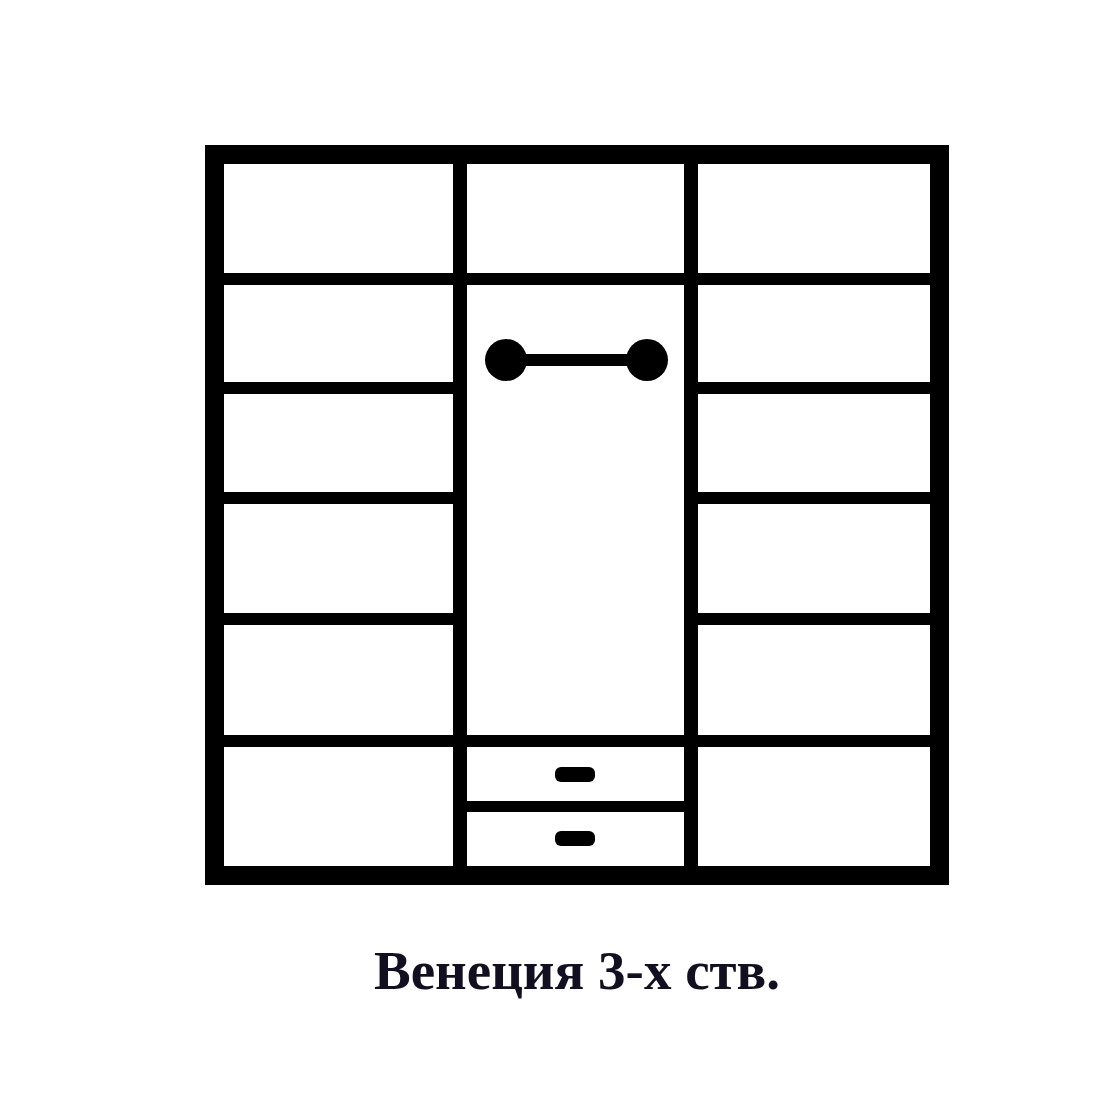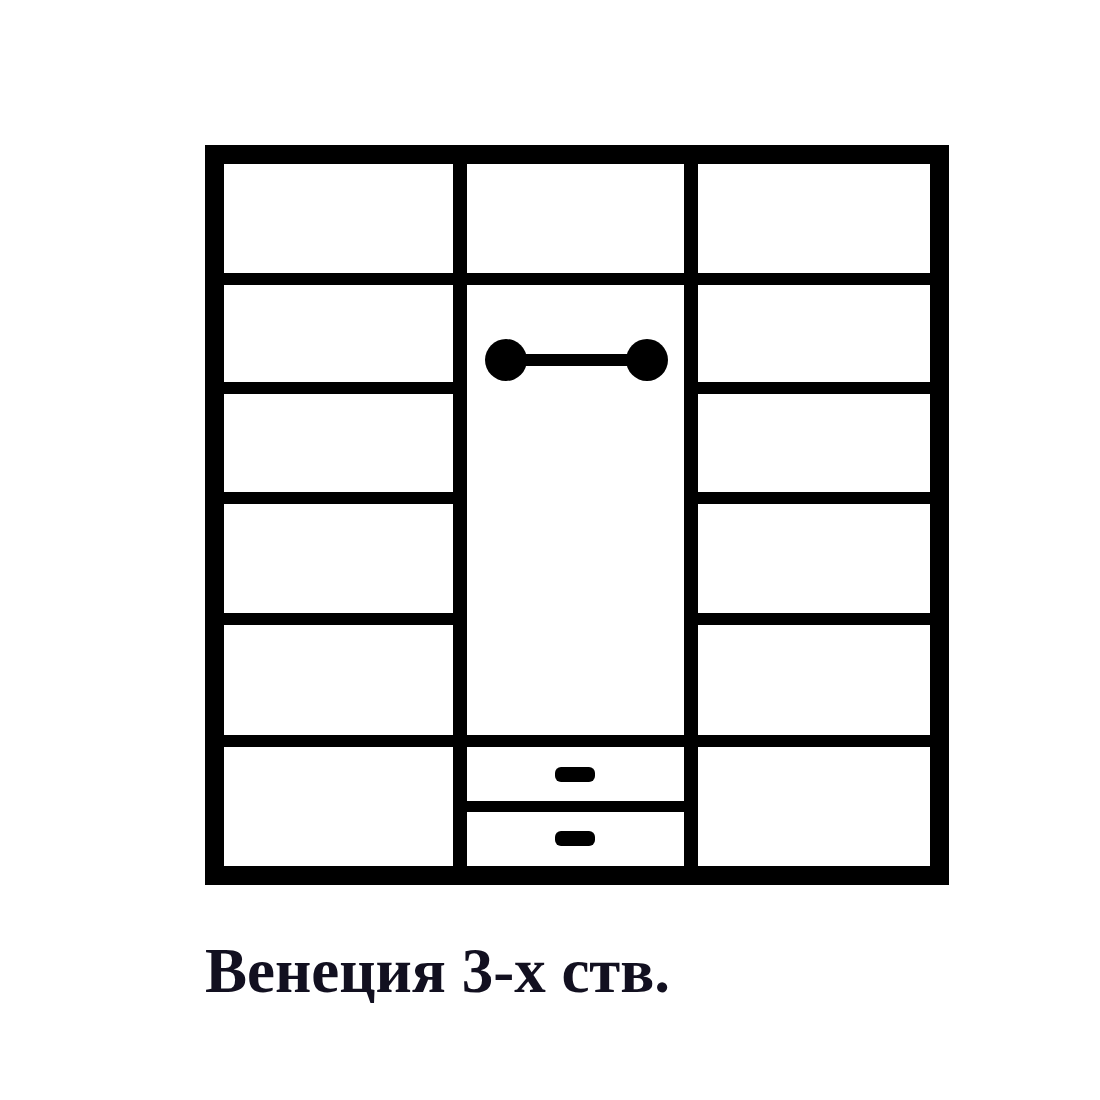--- a/index.html
+++ b/index.html
@@ -80,24 +80,24 @@
     background: #000000;
   }
   .handle.h1 { top: 603px; }
   .handle.h2 { top: 667px; }
   
   .caption {
     position: absolute;
     left: 205px;
     top: 938px;
     width: 744px;
-    text-align: left;
+    text-align: center;
     font-family: "Liberation Serif", serif;
     font-weight: 700;
-    font-size: 63px;
+    font-size: 55px;
     line-height: 66px;
     letter-spacing: 0px;
     color: #121020;
     white-space: nowrap;
   }
 </style>
 </head>
 <body>
 
 <div class="canvas">

